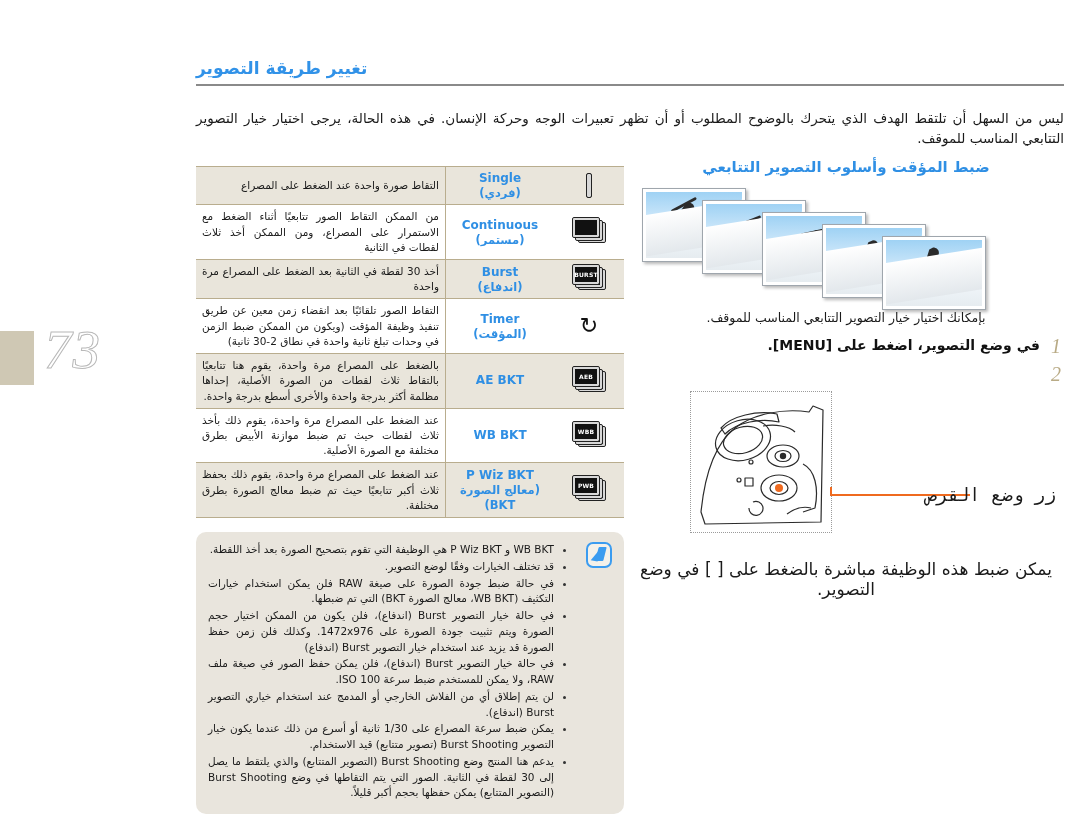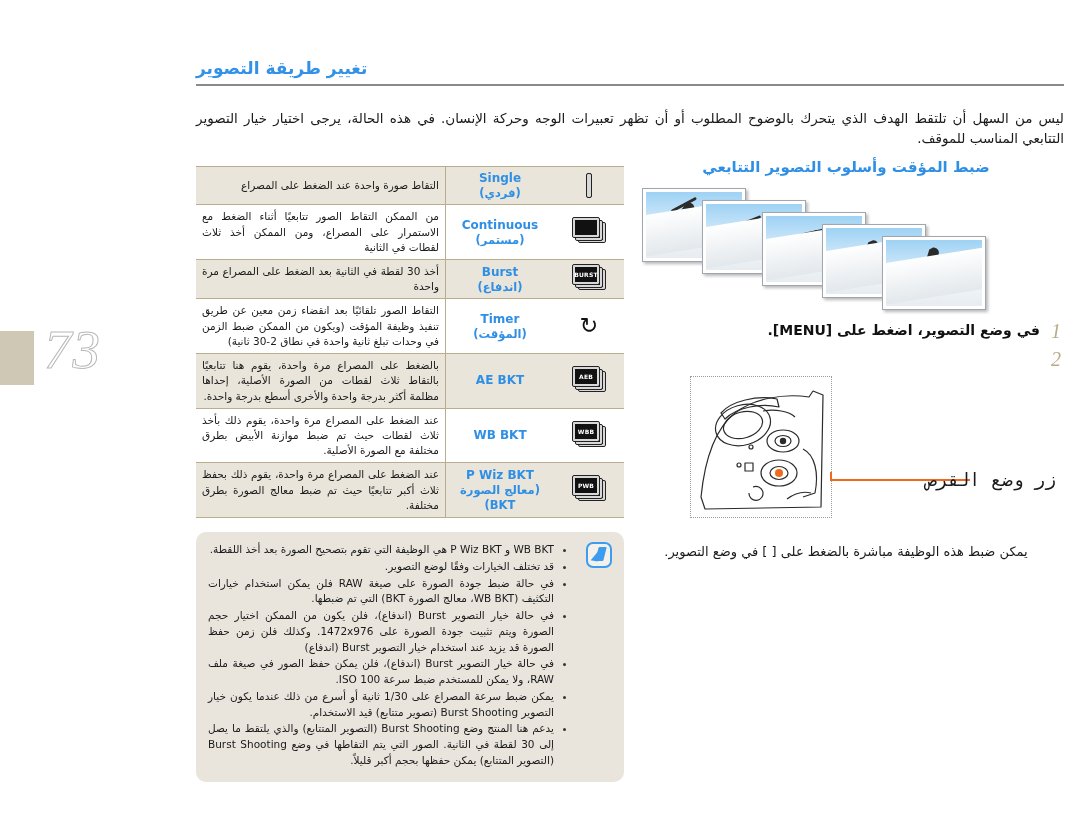--- a/index.html
+++ b/index.html
@@ -330,20 +330,21 @@
     </table>
 
     <div class="notebox">
       <div class="note-ico"></div>
       <ul class="notes">
         <li>WB BKT و P Wiz BKT هي الوظيفة التي تقوم بتصحيح الصورة بعد أخذ اللقطة.</li>
         <li>قد تختلف الخيارات وفقًا لوضع التصوير.</li>
         <li>في حالة ضبط جودة الصورة على صيغة RAW فلن يمكن استخدام خيارات التكثيف (WB BKT، معالج الصورة BKT) التي تم ضبطها.</li>
         <li>في حالة خيار التصوير Burst (اندفاع)، فلن يكون من الممكن اختيار حجم الصورة ويتم تثبيت جودة الصورة على 1472x976. وكذلك فلن زمن حفظ الصورة قد يزيد عند استخدام خيار التصوير Burst (اندفاع)</li>
         <li>في حالة خيار التصوير Burst (اندفاع)، فلن يمكن حفظ الصور في صيغة ملف RAW، ولا يمكن للمستخدم ضبط سرعة ISO 100.</li>
+        <li>لن يتم إطلاق أي من الفلاش الخارجي أو المدمج عند استخدام خياري التصوير Burst (اندفاع).</li>
         <li>يمكن ضبط سرعة المصراع على 1/30 ثانية أو أسرع من ذلك عندما يكون خيار التصوير Burst Shooting (تصوير متتابع) قيد الاستخدام.</li>
         <li>يدعم هنا المنتج وضع Burst Shooting (التصوير المتتابع) والذي يلتقط ما يصل إلى 30 لقطة في الثانية. الصور التي يتم التقاطها في وضع Burst Shooting (التصوير المتتابع) يمكن حفظها بحجم أكبر قليلاً.</li>
       </ul>
     </div>
   </div>
 
   <div class="right-col">
 
     <div class="subhead">ضبط المؤقت وأسلوب التصوير التتابعي</div>
 
@@ -384,20 +385,21 @@
       <div class="shot" style="left:254px;top:48px;">
         <div class="inner"><div class="slope"></div>
           <svg width="100%" height="100%" viewBox="0 0 100 70">
             <path fill="#2b2b2b" d="M49 8c4 0 7 3 6 7-1 3-3 5-3 8l3 11-1 12-7 1-3-14-2-13 3-10z"></path>
             <rect x="32" y="48" width="34" height="2.5" rx="1.2" fill="#2b2b2b" transform="rotate(-9 49 49)"></rect>
           </svg>
         </div>
       </div>
     </div>
 
+    <div class="lead">بإمكانك اختيار خيار التصوير التتابعي المناسب للموقف.</div>
 
     <div class="steps">
       <div class="step">
         <div class="n">1</div>
         <div class="t">في وضع التصوير، اضغط على [MENU].</div>
       </div>
       <div class="step">
         <div class="n">2</div>
       </div>
     </div>
@@ -424,18 +426,18 @@
             <path d="M58 116 a7 7 0 1 0 4 -6"></path>
           </g>
           <circle cx="88" cy="96" r="4" fill="#ef6a1f"></circle>
         </svg>
       </div>
       <div class="callout-line" style="right:94px;top:103px;width:140px;"></div>
       <div class="callout-line" style="right:232px;top:96px;width:1.6px;height:8px;"></div>
       <div class="callout-txt" style="right:8px;top:93px;">زر وضع القرص</div>
     </div>
 
-    <div style="margin-top:18px;direction:rtl;text-align:center;font-family:'DejaVu Sans','Liberation Sans',sans-serif;font-size:13px;">
+    <div style="margin-top:18px;direction:rtl;text-align:center;font-family:'DejaVu Sans','Liberation Sans',sans-serif;font-size:17px;">
       <span>يمكن ضبط هذه الوظيفة مباشرة بالضغط على [ ] في وضع التصوير.</span>
     </div>
 
   </div>
 </div>
 
 </body></html>

